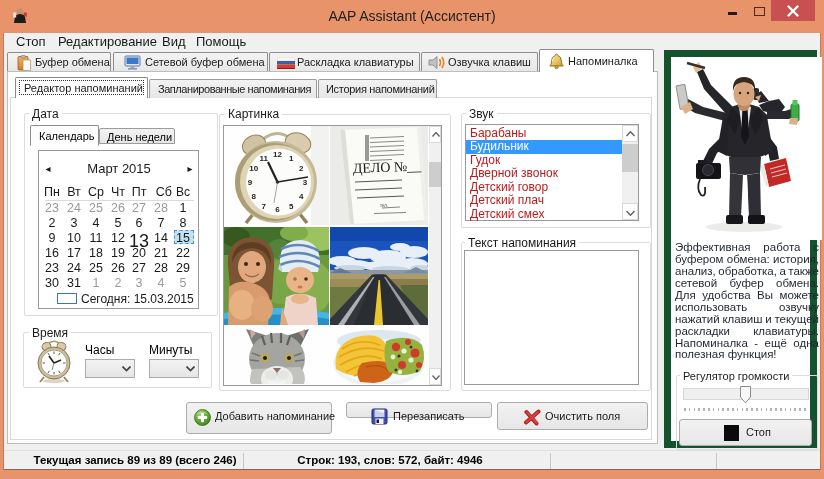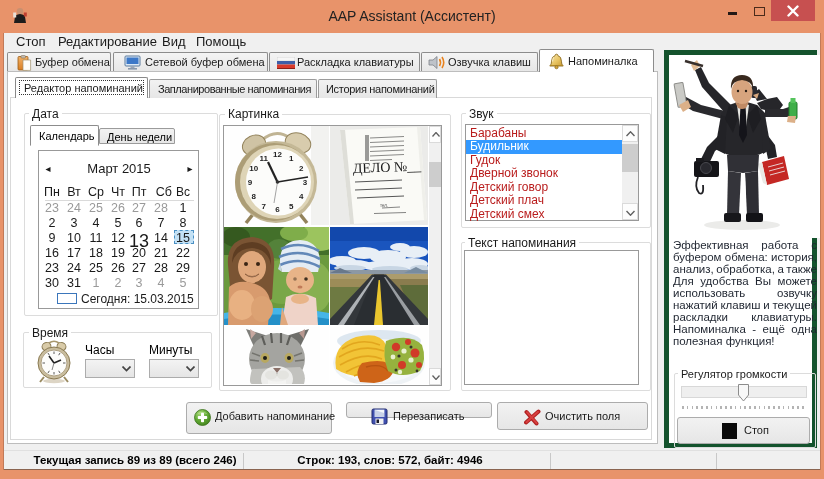--- a/index.html
+++ b/index.html
@@ -508,21 +508,21 @@
     <span class="abs" style="left:46px; top:7px;">Перезаписать</span>
   </div>
   <div class="abs btn" style="left:493px; top:369px; width:151px; height:28px; z-index:4;">
     <svg class="abs" style="left:26px; top:5px;" width="17" height="18" viewBox="0 0 17 18">
       <path d="M2.5 4 L12.5 15.5 M14.5 3.5 L2 14.5" stroke="#B02020" stroke-width="4" stroke-linecap="round" fill="none"></path>
       <path d="M3 4.2 L12.6 15.2 M14 3.8 L2.4 14.2" stroke="#D84040" stroke-width="2" stroke-linecap="round" fill="none"></path>
     </svg>
     <span class="abs" style="left:47px; top:7px;">Очистить поля</span>
   </div>
 
-  <div class="abs" style="left:660px; top:17px; width:153px; height:398px; background:#fff; border:5px solid #14532d; z-index:3;" id="rightpanel">
+  <div class="abs" style="left:660px; top:17px; width:153px; height:398px; background:#fff; border:7px solid #14532d; z-index:3;" id="rightpanel">
     <svg class="abs" style="left:0px; top:0px;" width="151" height="183" viewBox="0 0 151 183">
       <rect width="151" height="183" fill="#fff"></rect>
       <ellipse cx="73" cy="170" rx="38" ry="5" fill="#EBEBE9"></ellipse>
 
       <path d="M56 58 L33 32 L26 15 L32 12 L40 28 L64 52 Z" fill="#26262A"></path>
       <path d="M25 16 L31 11 L28 5 L22 10 Z" fill="#E2BC94"></path>
       <line x1="16" y1="6" x2="34" y2="11" stroke="#38302C" stroke-width="2.6"></line>
 
       <path d="M54 64 L24 56 L14 50 L17 42 L32 50 L56 56 Z" fill="#2A2A2E"></path>
       <rect x="7" y="28" width="9" height="24" rx="1" fill="#CACAC6" stroke="#8E8E8A" transform="rotate(-10 11 40)"></rect>
@@ -582,20 +582,25 @@
           <span>обмена:</span>
           <span>история,</span>
         </div>
       <div class="jline">
           <span>анализ,</span>
           <span>обработка,</span>
           <span>а</span>
           <span>также</span>
         </div>
       <div class="jline">
+          <span>сетевой</span>
+          <span>буфер</span>
+          <span>обмена.</span>
+        </div>
+      <div class="jline">
           <span>Для</span>
           <span>удобства</span>
           <span>Вы</span>
           <span>можете</span>
         </div>
       <div class="jline">
           <span>использовать</span>
           <span>озвучку</span>
         </div>
       <div class="jline">

